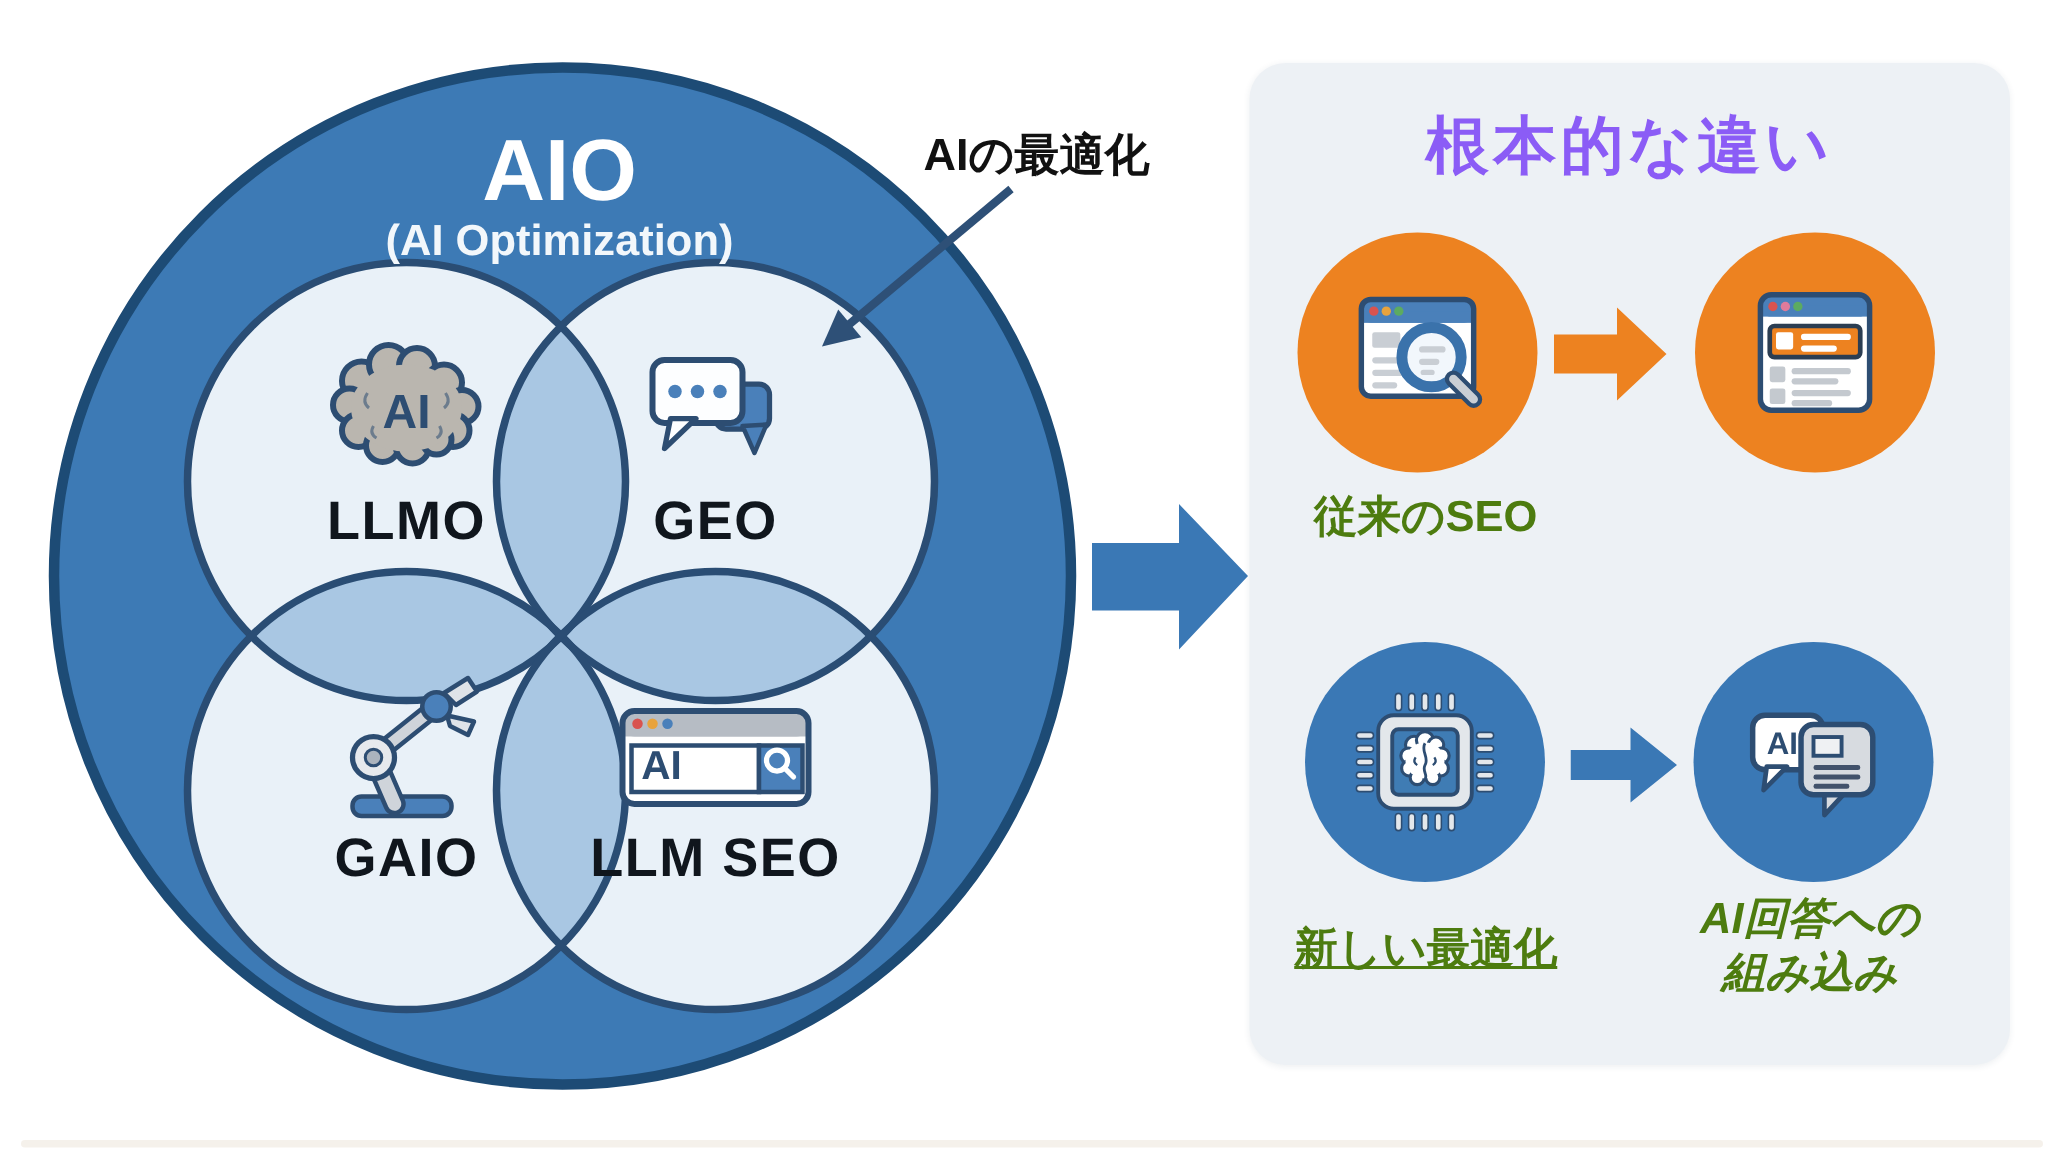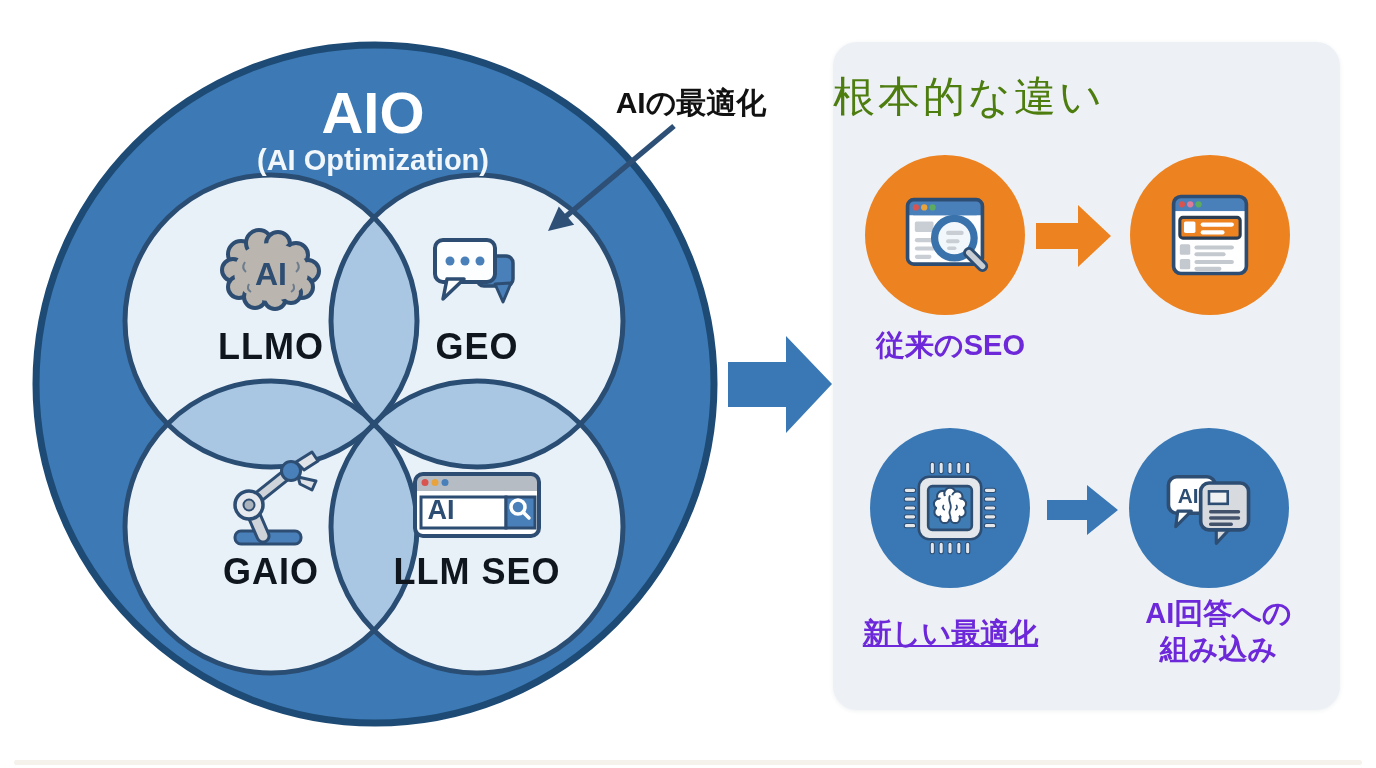--- a/index.html
+++ b/index.html
@@ -13,32 +13,32 @@
   .venn-subtitle{font-size:29px;font-weight:bold;fill:#f2f7fb;text-anchor:middle;}
   .circle-label{font-size:36px;font-weight:bold;fill:#10161d;text-anchor:middle;letter-spacing:1px;}
   .annotation-label{font-size:30px;font-weight:bold;fill:#111111;text-anchor:middle;}
   .icon-ai-text{font-weight:bold;fill:#2D4D72;text-anchor:middle;}
 
   .panel{
     position:absolute;left:833px;top:42px;width:507px;height:668px;
     background:#edf1f5;border-radius:24px;box-shadow:0 1px 4px rgba(40,60,90,.08);
   }
   .panel-title{
-    position:absolute;top:27px;left:0;width:100%;text-align:left;
-    font-size:42px;font-weight:normal;color:#4d7c0f;letter-spacing:3px;
+    position:absolute;top:27px;left:0;width:100%;text-align:center;
+    font-size:42px;font-weight:bold;color:#8b5cf6;letter-spacing:3px;
   }
   .cmp-circle{
     position:absolute;width:160px;height:160px;border-radius:50%;
     display:flex;align-items:center;justify-content:center;
   }
   .cmp-circle.orange{background:#ED8220;}
   .cmp-circle.blue{background:#3A78B5;}
   .cmp-label{
     position:absolute;font-size:29px;line-height:36px;font-weight:bold;
-    color:#6d28d9;text-align:center;
+    color:#4d7c0f;text-align:center;
   }
   .cmp-arrow{position:absolute;}
   .floor-shadow{
     position:absolute;left:14px;right:14px;bottom:3px;height:5px;
     background:#f4f0e9;border-radius:3px;opacity:.9;
   }
 </style>
 </head>
 <body>
 
@@ -259,19 +259,19 @@
       <rect x="50" y="34" width="18" height="12" fill="#EFF1F3" stroke="#2D4D72" stroke-width="2.5"></rect>
       <rect x="50" y="52" width="30" height="3.2" rx="1.5" fill="#42526B"></rect>
       <rect x="50" y="58" width="30" height="3.2" rx="1.5" fill="#42526B"></rect>
       <rect x="50" y="64" width="23" height="3.2" rx="1.5" fill="#42526B"></rect>
     </svg>
   </div>
 
   <div class="cmp-label" style="left:0px;width:235px;top:573px;text-decoration:underline;">
     <span style="display:block">新しい最適化</span>
   </div>
-  <div class="cmp-label" style="left:252px;width:267px;top:553px;">
+  <div class="cmp-label" style="left:240px;width:267px;top:553px;font-style:italic;">
     <span style="display:block">AI回答への</span>
     <span style="display:block">組み込み</span>
   </div>
 </div>
 
 <div class="floor-shadow"></div>
 
 </body></html>

